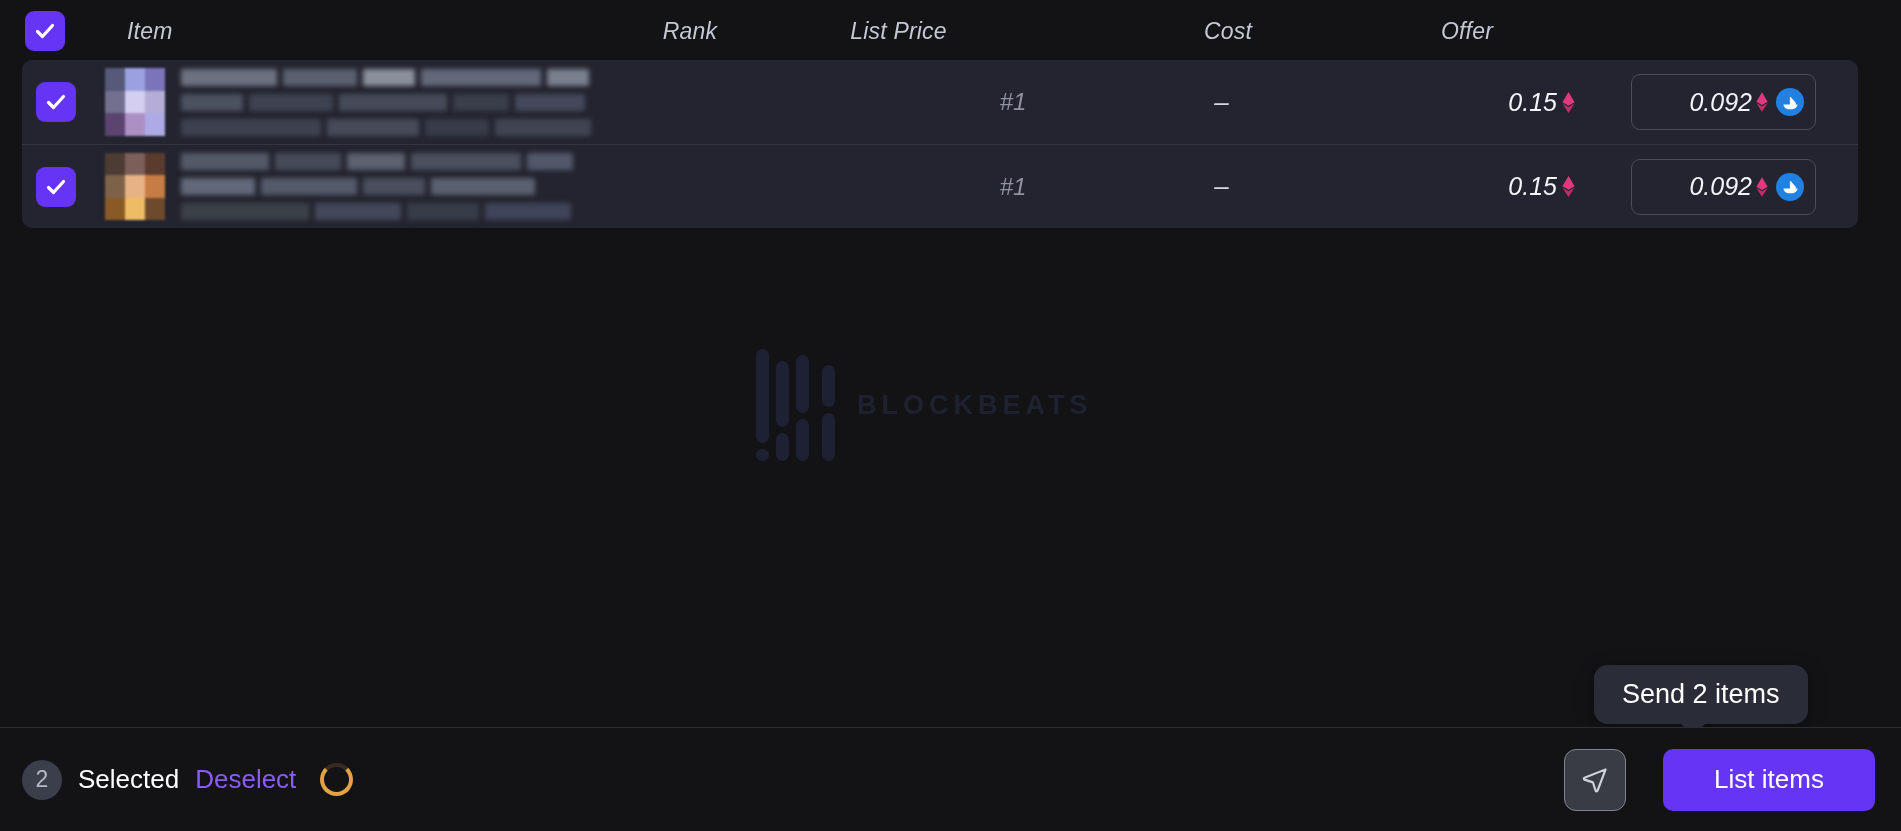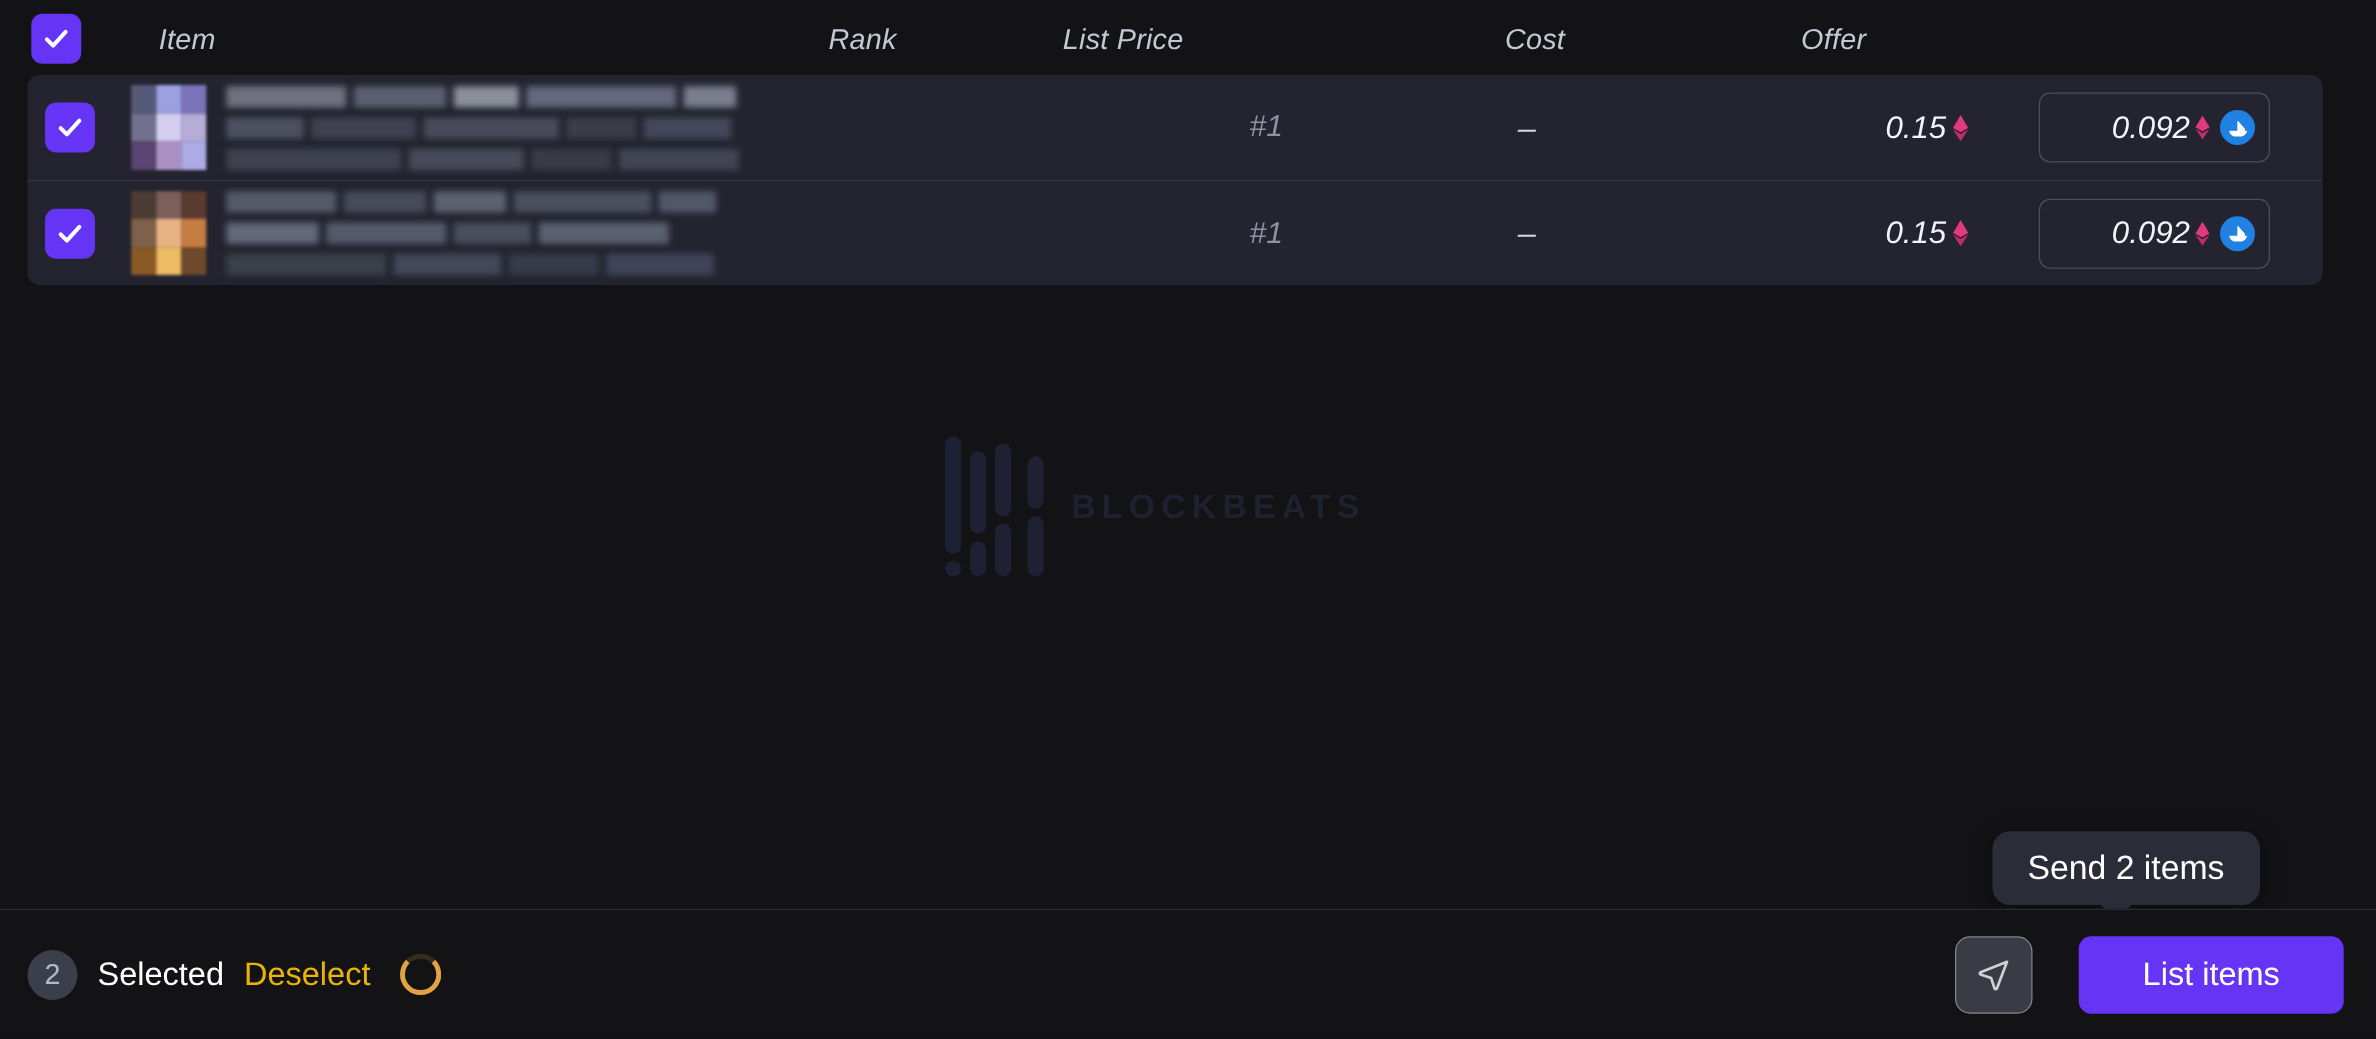--- a/index.html
+++ b/index.html
@@ -224,21 +224,21 @@
     padding: 0 26px 0 22px;
   }
   .bb-left { display: flex; align-items: center; gap: 16px; }
   .count-pill {
     width: 40px; height: 40px; border-radius: 50%;
     background: #3b3e4b; color: #b5b9c6;
     display: flex; align-items: center; justify-content: center;
     font-size: 23px;
   }
   .sel-label { font-size: 26px; color: #ffffff; }
-  .deselect-link { font-size: 26px; color: #eab308; cursor: pointer; }
+  .deselect-link { font-size: 26px; color: #8b5cf6; cursor: pointer; }
   .spinner {
     width: 33px; height: 33px; border-radius: 50%;
     border: 4px solid #e3a343;
     border-top-color: rgba(227,163,67,.18);
     margin-left: 8px;
   }
 
   .bb-right { display: flex; align-items: center; gap: 37px; }
   .send-btn {
     width: 62px; height: 62px;

